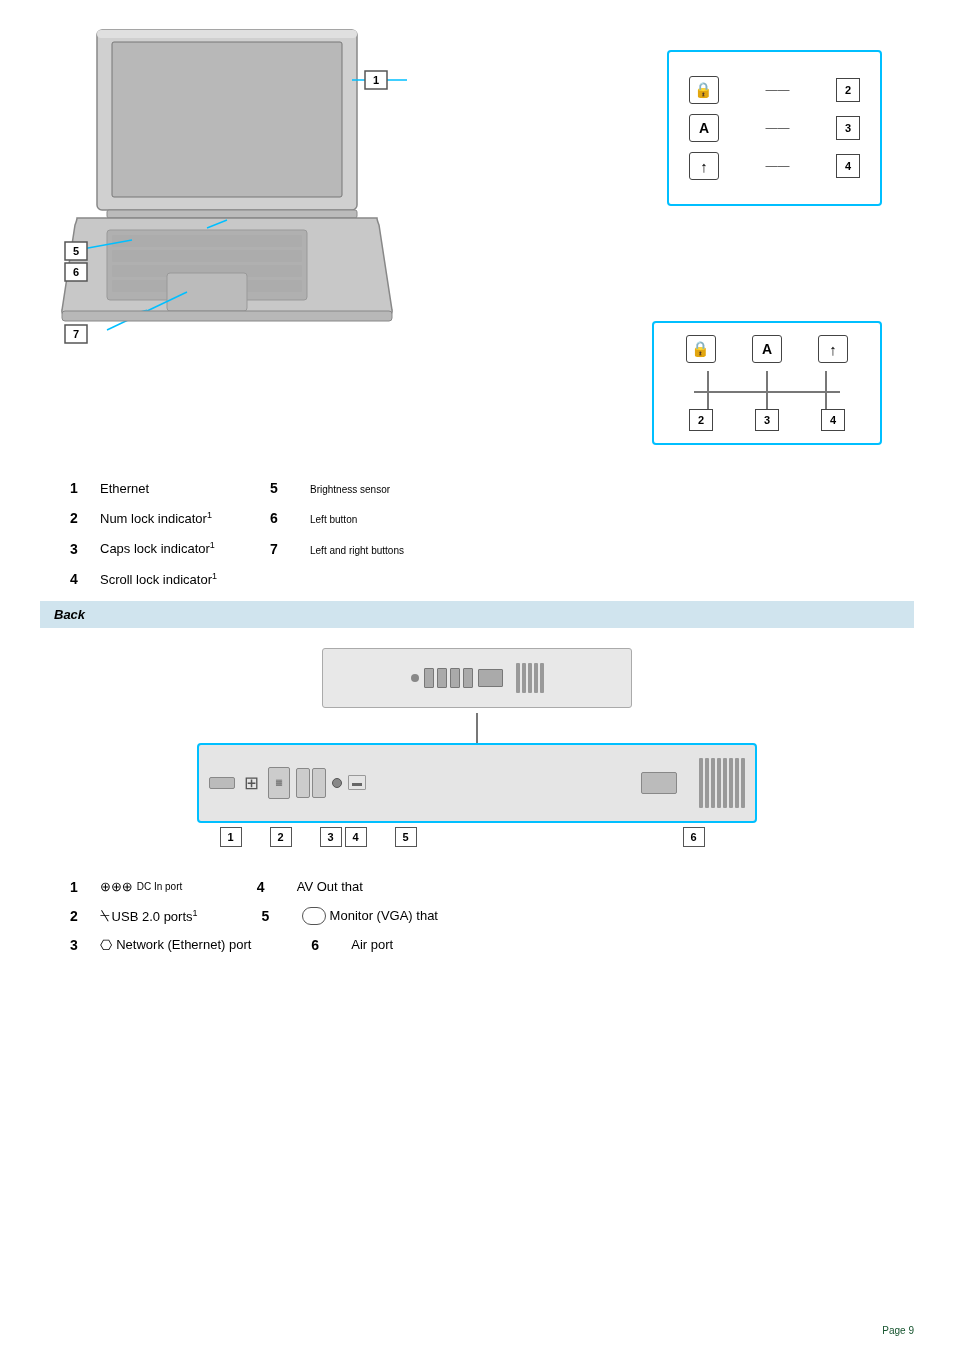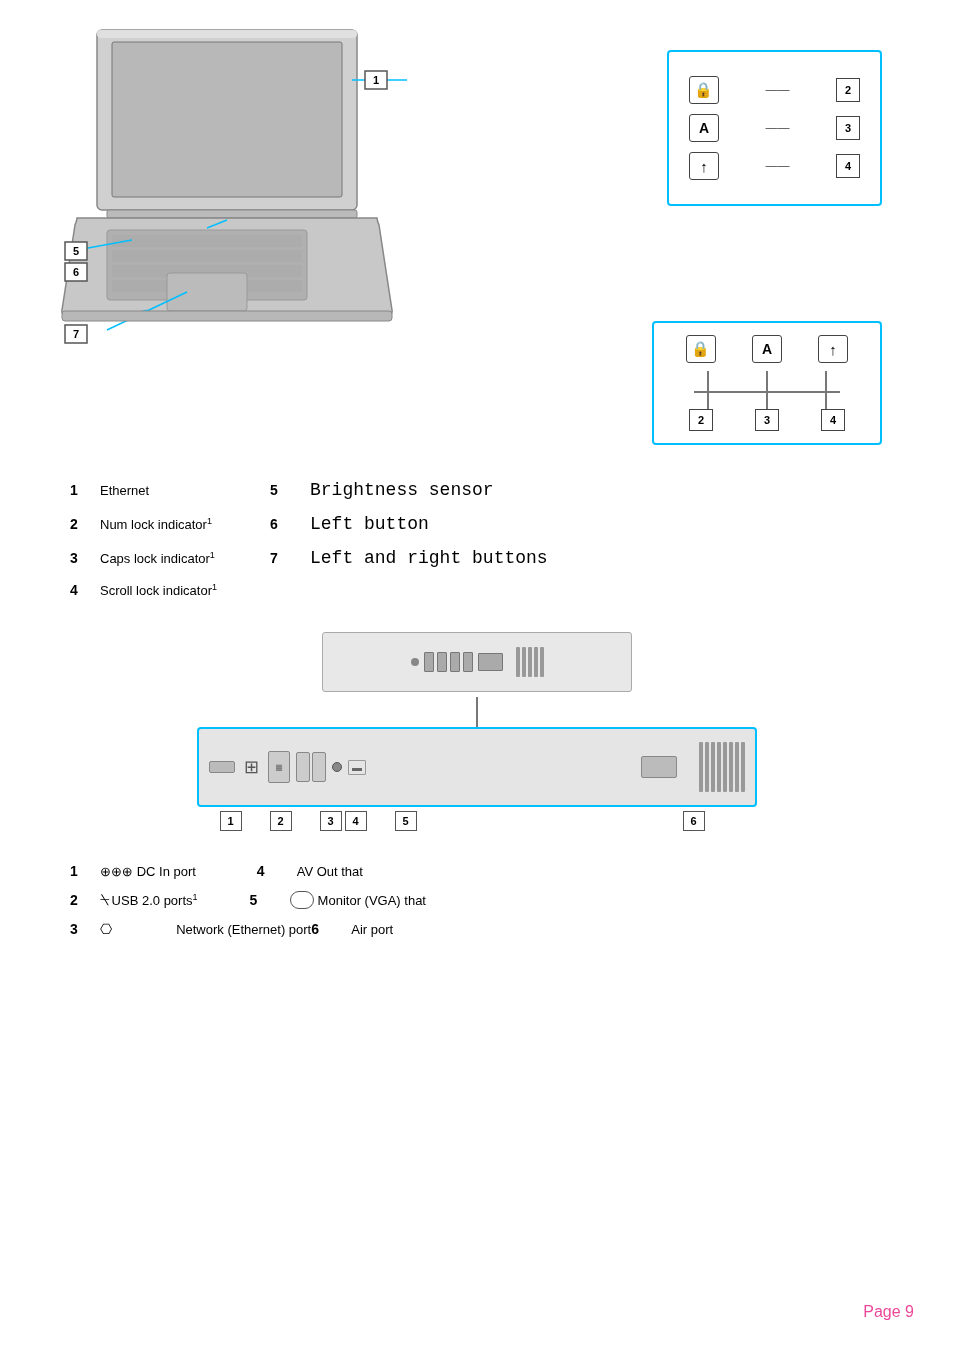--- a/index.html
+++ b/index.html
@@ -44,22 +44,21 @@
     }
 
     .label-num2 {
       font-weight: bold;
       font-size: 14px;
       width: 40px;
       flex-shrink: 0;
     }
 
     .label-text2 {
-      font-size: 18px;
-      font-family: Liberation Mono, monospace;
+      font-size: 10px;
     }
 
     .footnote {
       font-size: 11px;
       color: #333;
       margin: 20px 0 10px 30px;
     }
 
     sup {
       font-size: 9px;
@@ -70,24 +69,24 @@
     }
 
     .back-label-row {
       display: flex;
       align-items: center;
       margin: 12px 0;
     }
 
     .page-num {
       position: absolute;
-      bottom: 30px;
+      bottom: 15px;
       right: 40px;
-      font-size: 16px;
-      color: #ec4899;
+      font-size: 10px;
+      color: #14532d;
     }
 
     .diagram-wrapper {
       display: flex;
       justify-content: center;
       width: 100%;
       padding: 10px 0;
     }
 
     .diagram-inner {
@@ -393,20 +392,23 @@
       <span class="label-text2">Left and right buttons</span>
     </div>
 
     <div class="label-row">
       <span class="label-num">4</span>
       <span class="label-text">Scroll lock indicator<sup>1</sup></span>
     </div>
 
   </div>
 
+  <div style="background:#d0e4ee;padding:6px 14px;margin:5px 0 0 0;">
+    <span style="font-weight:bold;font-style:italic;font-size:13px;">Back</span>
+  </div>
 
   <div class="back-container">
 
     <div class="back-top-device">
       <div style="width:8px;height:8px;background:#888;border-radius:50%;"></div>
       <div style="display:flex;gap:3px;">
         <div style="width:10px;height:20px;background:#aaa;border:1px solid #777;border-radius:1px;"></div>
         <div style="width:10px;height:20px;background:#aaa;border:1px solid #777;border-radius:1px;"></div>
         <div style="width:10px;height:20px;background:#aaa;border:1px solid #777;border-radius:1px;"></div>
         <div style="width:10px;height:20px;background:#aaa;border:1px solid #777;border-radius:1px;"></div>
@@ -478,38 +480,38 @@
       </div>
     </div>
 
   </div>
 
   <div class="back-labels">
 
     <div class="back-label-row">
       <span class="label-num">1</span>
       <span style="font-size:13px;margin-right:4px;">⊕⊕⊕</span>
-      <span style="font-size:13px;width:120px;">DC In port</span>
+      <span style="font-size:10px;width:120px;">DC In port</span>
       <span style="font-weight:bold;font-size:14px;width:40px;">4</span>
       <span style="font-size:13px;">AV Out that</span>
     </div>
 
     <div class="back-label-row">
       <span class="label-num">2</span>
       <span style="font-size:16px;margin-right:2px;">⍀</span>
-      <span style="font-size:13px;width:138px;">USB 2.0 ports<sup>1</sup></span>
+      <span style="font-size:13px;width:150px;">USB 2.0 ports<sup>1</sup></span>
       <span style="font-weight:bold;font-size:14px;width:40px;">5</span>
       <span style="width:24px;height:18px;border:1.5px solid #555;border-radius:10px;display:inline-block;margin-right:4px;vertical-align:middle;"></span>
       <span style="font-size:13px;">Monitor (VGA) that</span>
     </div>
 
     <div class="back-label-row">
       <span class="label-num">3</span>
       <span style="font-size:14px;margin-right:4px;">⎔</span>
-      <span style="font-size:13px;width:195px;text-align:right;">Network (Ethernet) port</span>
+      <span style="font-size:13px;width:195px;">Network (Ethernet) port</span>
       <span style="font-weight:bold;font-size:14px;width:40px;">6</span>
       <span style="font-size:13px;">Air port</span>
     </div>
 
   </div>
 
   <div class="page-num">Page 9</div>
 
 </div>
 

